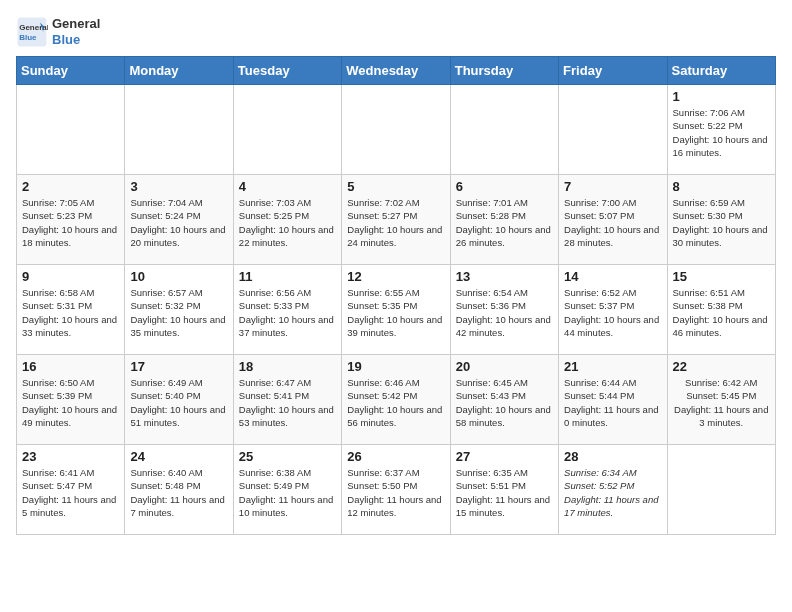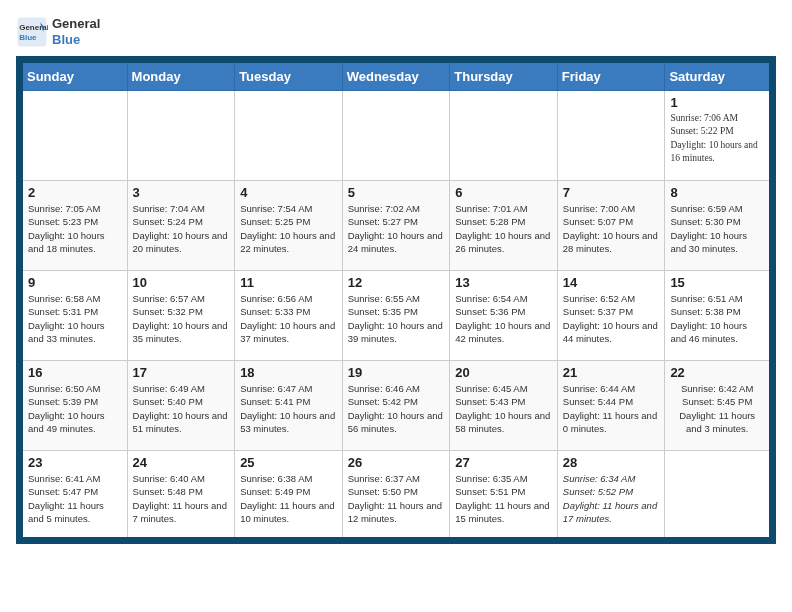--- a/index.html
+++ b/index.html
@@ -43,21 +43,21 @@
       font-weight: bold;
       color: #222;
     }
     .location-title {
       font-size: 14px;
       color: #444;
     }
     .calendar {
       width: 100%;
       border-collapse: collapse;
-      border: 7px solid #0c4a6e;
+      border: 1px solid #0c4a6e;
     }
     .calendar th {
       background: #3a7abf;
       color: #fff;
       font-size: 13px;
       font-weight: bold;
       padding: 6px 4px;
       text-align: left;
       border: 1px solid #2d6aa8;
     }
@@ -127,41 +127,41 @@
   <tbody id="calendar-body">
   <tr>
         <td class="empty-cell"></td>
         <td class="empty-cell"></td>
         <td class="empty-cell"></td>
         <td class="empty-cell"></td>
         <td class="empty-cell"></td>
         <td class="empty-cell"></td>
         <td>
           <div class="day-number">1</div>
-          <div class="day-info" style="white-space: pre-line; font-family: Liberation Serif, serif;">Sunrise: 7:06 AM
+          <div class="day-info" style="white-space: pre-line;">Sunrise: 7:06 AM
 Sunset: 5:22 PM
 Daylight: 10 hours and 16 minutes.</div>
         </td>
       </tr>
       <tr>
         <td>
           <div class="day-number">2</div>
           <div class="day-info" style="white-space: pre-line;">Sunrise: 7:05 AM
 Sunset: 5:23 PM
 Daylight: 10 hours and 18 minutes.</div>
         </td>
         <td>
           <div class="day-number">3</div>
           <div class="day-info" style="white-space: pre-line;">Sunrise: 7:04 AM
 Sunset: 5:24 PM
 Daylight: 10 hours and 20 minutes.</div>
         </td>
         <td>
           <div class="day-number">4</div>
-          <div class="day-info" style="white-space: pre-line;">Sunrise: 7:54 AM
+          <div class="day-info" style="white-space: pre-line;">Sunrise: 7:03 AM
 Sunset: 5:25 PM
 Daylight: 10 hours and 22 minutes.</div>
         </td>
         <td>
           <div class="day-number">5</div>
           <div class="day-info" style="white-space: pre-line;">Sunrise: 7:02 AM
 Sunset: 5:27 PM
 Daylight: 10 hours and 24 minutes.</div>
         </td>
         <td>

